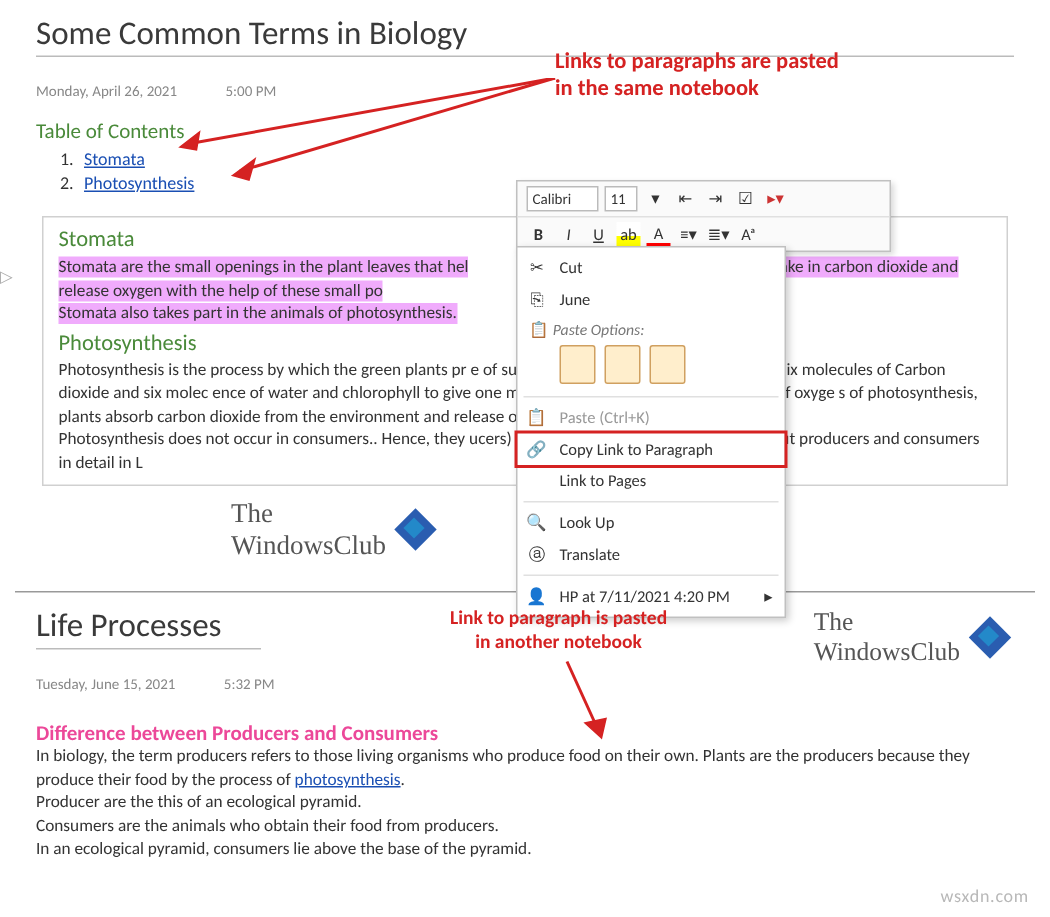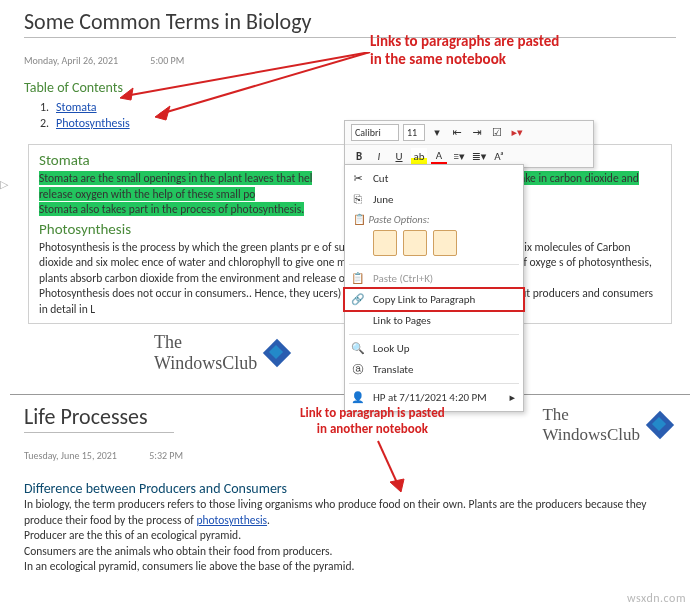--- a/index.html
+++ b/index.html
@@ -10,21 +10,21 @@
   .meta span{margin-right:30px}
   .toc-head{color:#4a8a3a;font-size:14px;margin-top:12px;font-weight:400}
   .toc{margin-top:4px;margin-left:16px}
   .toc .row{font-size:12px;margin-bottom:2px}
   .toc .num{color:#333;display:inline-block;width:16px}
   .toc a{color:#1a4fb3;text-decoration:underline}
   .annot1{position:absolute;top:32px;left:370px;color:#d52222;font-size:15px;font-weight:bold;line-height:1.2}
   .arrow{position:absolute;stroke:#d52222;fill:#d52222}
   .section{border:1px solid #d0d0d0;margin:14px 4px 0;padding:6px 10px;position:relative}
   .h-green{color:#4a8a3a;font-size:15px;font-weight:400;margin-bottom:2px}
-  .sel{background:#22c55e}
+  .sel{background:#f0abfc}
   .body-text{font-size:11.5px;line-height:1.35}
   .link-inline{color:#1a4fb3;text-decoration:underline}
   .float-toolbar{position:absolute;top:120px;left:344px;width:250px;background:#fafafa;border:1px solid #c0c0c0;box-shadow:2px 2px 4px rgba(0,0,0,.15);font-size:11px}
   .tb-row{display:flex;align-items:flex-start;gap:4px;padding:3px 6px;border-bottom:1px solid #e0e0e0}
   .tb-row .sel-font{border:1px solid #bbb;padding:1px 3px;font-size:10px;background:#fff}
   .tb-btn{width:16px;height:16px;display:inline-flex;align-items:center;justify-content:center;font-size:11px;cursor:pointer}
   .ctx{position:absolute;top:164px;left:344px;width:180px;background:#fff;border:1px solid #c0c0c0;box-shadow:2px 2px 5px rgba(0,0,0,.2);font-size:11px;padding:3px 0}
   .ctx-item{padding:4px 8px 4px 28px;position:relative;cursor:pointer}
   .ctx-item .ico{position:absolute;left:6px;top:3px;width:14px;height:14px;display:flex;align-items:center;justify-content:center}
   .ctx-sep{height:1px;background:#e0e0e0;margin:3px 4px}
@@ -33,21 +33,21 @@
   .paste-btn{width:24px;height:26px;border:1px solid #d0a060;background:#ffeecc;border-radius:2px}
   .hl-red{border:2.5px solid #d52222;margin:-2px}
   .logo{display:flex;align-items:center;gap:10px;margin:8px 0 8px 130px;font-family:'Calibri Light';font-size:18px;color:#555;font-weight:300}
   .logo .sq{width:20px;height:20px;position:relative}
   .logo .sq::before{content:"";position:absolute;left:0;top:0;width:20px;height:20px;background:#2a5db0;transform:rotate(45deg);}
   .logo .sq::after{content:"";position:absolute;left:4px;top:4px;width:10px;height:10px;background:#2389c9;transform:rotate(45deg)}
   hr.split{border:none;border-top:1px solid #999;margin:4px 10px}
   .page2{padding:4px 24px;position:relative}
   .annot2{position:absolute;top:6px;left:300px;color:#d52222;font-size:13px;font-weight:bold;text-align:center;line-height:1.2}
   .logo2{position:absolute;top:6px;right:30px;display:flex;align-items:center;gap:10px;font-family:'Calibri Light';font-size:17px;color:#555}
-  .h-black{font-size:14px;font-weight:400;margin-top:18px;color:#0c4a6e}
+  .h-black{font-size:14px;font-weight:700;margin-top:18px;color:#ec4899}
   .watermark{position:absolute;bottom:6px;right:14px;font-size:12px;color:#b8b8b8;letter-spacing:.5px}
   .marker{position:absolute;left:0;top:178px;color:#aaa;font-size:11px}
   .uline{text-decoration:underline}
 </style>
 </head>
 <body>
 
 <div class="page">
   <div class="title">Some Common Terms in Biology</div>
   <div class="meta">
@@ -74,21 +74,21 @@
     <div class="row"><span class="num">2.</span><a href="#">Photosynthesis</a></div>
   </div>
 
   <div class="marker">▷</div>
 
   <div class="section">
     <div class="h-green">Stomata</div>
     <div class="body-text">
       <span class="sel">Stomata are the small openings in the plant leaves that hel</span>
       <span class="sel" style="margin-left:150px">The plants take in carbon dioxide and release oxygen with the help of these small po</span><br>
-      <span class="sel">Stomata also takes part in the process of photosynthesis.</span>
+      <span class="sel">Stomata also takes part in the animals of photosynthesis.</span>
     </div>
     <div class="h-green" style="margin-top:2px">Photosynthesis</div>
     <div class="body-text">
       <span>Photosynthesis is the process by which the green plants pr                                                       e of sunlight and water. During this process, six molecules of Carbon dioxide and six molec                                                    ence of water and chlorophyll to give one molecule of glucose and six molecules of oxyge                                                     s of photosynthesis, plants absorb carbon dioxide from the environment and release o</span><br>
       <span>Photosynthesis does not occur in consumers.. Hence, they                                                        ucers) to obtain their food. You can read about producers and consumers in detail in L</span>
     </div>
   </div>
 
   <div class="logo">
     <div><span>The</span><br><span>WindowsClub</span></div>

